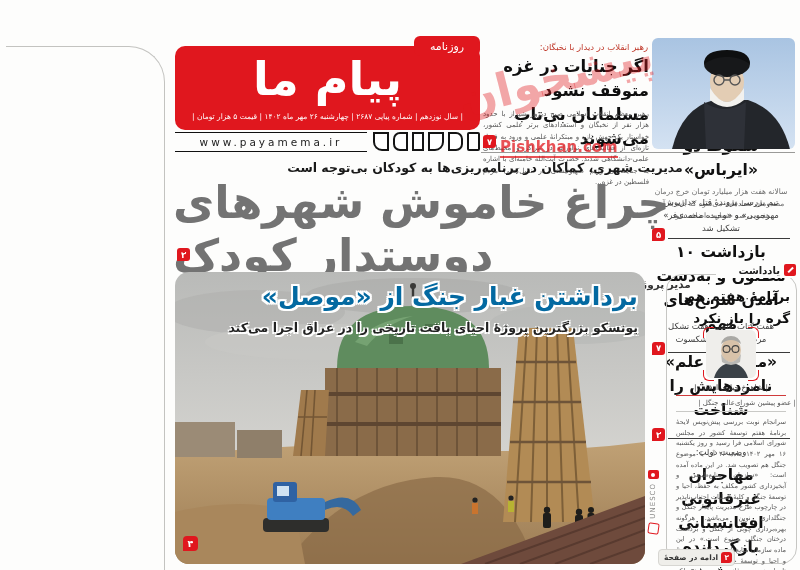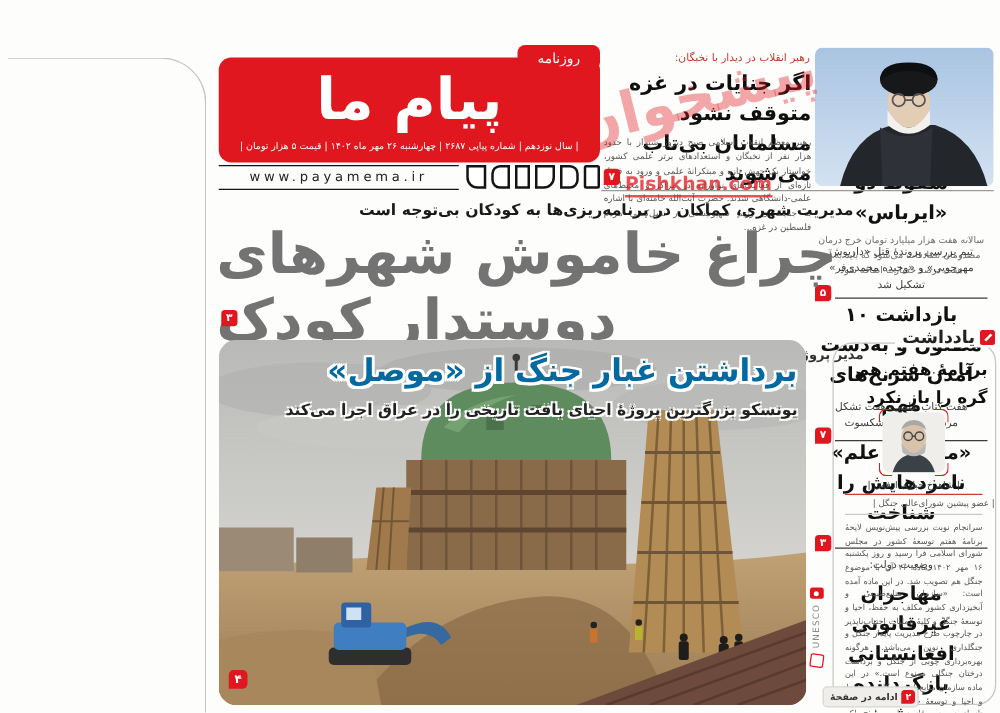--- a/index.html
+++ b/index.html
@@ -66,21 +66,21 @@
     text-shadow:-1.5px -1.5px 0 #fff,1.5px -1.5px 0 #fff,-1.5px 1.5px 0 #fff,1.5px 1.5px 0 #fff;}
   .ph-badge{left:183px;top:536px;width:15px;height:15px;font-size:9.5px;border-radius:4px 4px 4px 0;}
   .credit{left:646px;top:470px;width:14px;height:96px;display:flex;flex-direction:column;align-items:center;gap:4px;}
   .credit .cam{width:11px;height:9px;background:#e0171e;border-radius:2px;position:relative;}
   .credit .cam::after{content:"";position:absolute;left:3.5px;top:2.5px;width:4px;height:4px;border-radius:50%;background:#fff;}
   .credit .txt{writing-mode:vertical-rl;transform:rotate(180deg);font-size:7px;color:#8a8a88;letter-spacing:1px;}
   .credit .stamp{width:9px;height:9px;border:1.5px solid #e0171e;border-radius:2px;transform:rotate(8deg);}
   
   .note-box{left:666px;top:274px;width:129px;height:288px;border:1px solid #c6c6c3;border-radius:16px;}
   .note-head{left:716px;top:262px;width:80px;height:16px;background:#fdfdfc;display:flex;direction:rtl;
-    align-items:center;justify-content:flex-start;gap:4px;font-size:14px;font-weight:bold;color:#222;}
+    align-items:center;justify-content:flex-start;gap:4px;font-size:10px;font-weight:bold;color:#222;}
   .pen-ic{width:12px;height:12px;background:#e0171e;border-radius:2px;position:relative;flex:0 0 auto;}
   .pen-ic::after{content:"";position:absolute;left:2.5px;top:5px;width:7px;height:1.6px;background:#fff;transform:rotate(-45deg);}
   .note-title{left:672px;top:286px;width:118px;text-align:right;direction:rtl;
     font-size:13.5px;font-weight:bold;line-height:1.6;color:#0f0f0f;}
   .note-photo-wrap{left:706px;top:330px;width:50px;height:48px;}
   .note-photo{width:50px;height:48px;border-radius:6px;overflow:hidden;background:#f0efec;}
   .corner{position:absolute;width:10px;height:10px;border:1.6px solid #e0171e;}
   .c-tl{left:-3px;top:-3px;border-right:none;border-bottom:none;border-top-left-radius:6px;}
   .c-tr{right:-3px;top:-3px;border-left:none;border-bottom:none;border-top-right-radius:6px;}
   .c-bl{left:-3px;bottom:-3px;border-right:none;border-top:none;border-bottom-left-radius:6px;}

